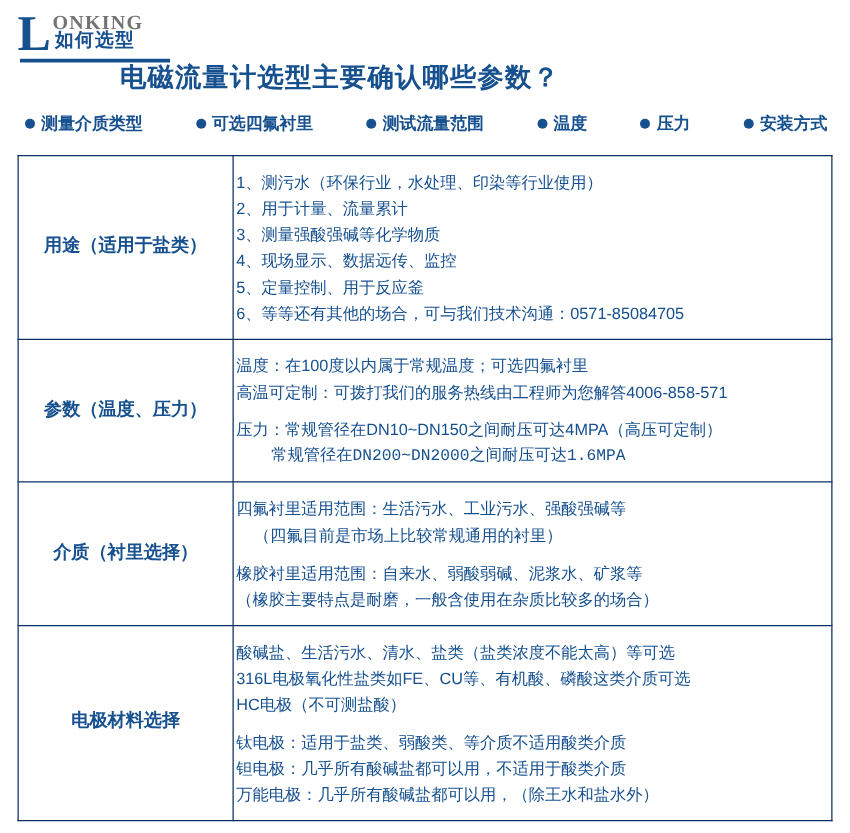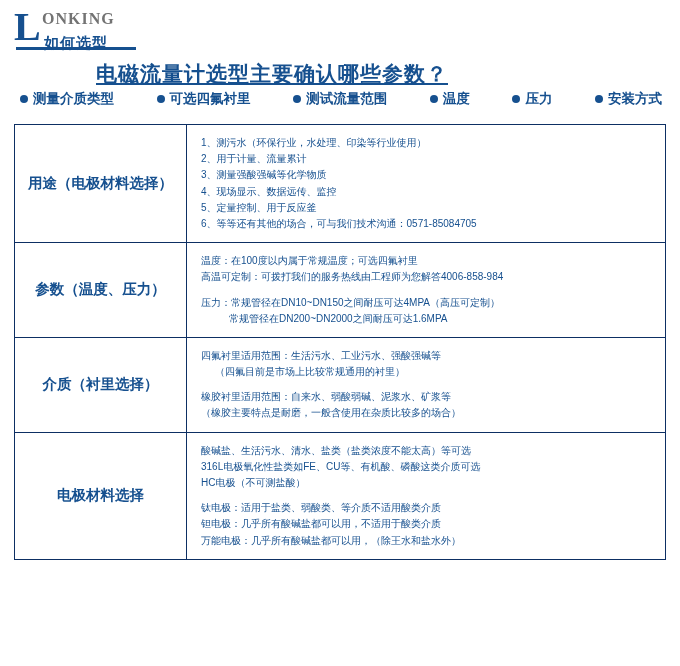--- a/index.html
+++ b/index.html
@@ -41,47 +41,46 @@
     top: 4px;
     font-family: "Liberation Serif", serif;
     font-size: 16px;
     letter-spacing: 1px;
     color: #737373;
     font-weight: bold;
   }
   .logo-cn {
     position: absolute;
     left: 32px;
-    top: 28px;
+    top: 17px;
     font-size: 15px;
     color: #16508f;
     font-weight: bold;
     letter-spacing: 1px;
   }
   .logo-underline {
     position: absolute;
     left: 4px;
     top: 41px;
     width: 120px;
     height: 3px;
     background: #16508f;
   }
 
   
   .title {
     position: absolute;
     left: 0;
-    top: 60px;
+    top: 48px;
     width: 544px;
     text-align: center;
     font-size: 21px;
     font-weight: bold;
     color: #16508f;
     letter-spacing: 1px;
-    text-decoration: underline;
   }
 
   
   .keywords {
     position: absolute;
     left: 14px;
     top: 90px;
     width: 654px;
     display: flex;
     justify-content: space-between;
@@ -121,33 +120,33 @@
   }
   .tbl td.label {
     width: 172px;
     text-align: center;
     font-size: 14.5px;
     font-weight: bold;
     color: #16508f;
     line-height: 1.5;
   }
   .tbl td.body {
-    font-size: 10px;
+    font-size: 13px;
     color: #16508f;
     line-height: 1.62;
-    padding-left: 14px;
+    padding-left: 2px;
   }
   .tbl td.body .ln {
     white-space: nowrap;
   }
   .tbl td.body .gap {
     height: 9px;
   }
   .ind1 { padding-left: 14px; }
-  .ind2 { padding-left: 28px; }
+  .ind2 { padding-left: 28px; font-family: Liberation Mono, monospace; }
 </style>
 </head>
 <body>
 
 <div class="logo">
   <span class="logo-l">L</span>
   <span class="logo-word">ONKING</span>
   <span class="logo-cn">如何选型</span>
   <span class="logo-underline"></span>
 </div>
@@ -177,35 +176,35 @@
     </div>
     <div class="kw">
       <span class="dot"></span>
       <span>安装方式</span>
     </div>
   </div>
 
 <table class="tbl">
   <tbody>
       <tr>
-        <td class="label">用途（电极材料选择）</td>
+        <td class="label">用途（适用于盐类）</td>
         <td class="body">
           <div class="ln">1、测污水（环保行业，水处理、印染等行业使用）</div>
           <div class="ln">2、用于计量、流量累计</div>
           <div class="ln">3、测量强酸强碱等化学物质</div>
           <div class="ln">4、现场显示、数据远传、监控</div>
           <div class="ln">5、定量控制、用于反应釜</div>
           <div class="ln">6、等等还有其他的场合，可与我们技术沟通：0571-85084705</div>
         </td>
       </tr>
       <tr>
         <td class="label">参数（温度、压力）</td>
         <td class="body">
           <div class="ln">温度：在100度以内属于常规温度；可选四氟衬里</div>
-          <div class="ln">高温可定制：可拨打我们的服务热线由工程师为您解答4006-858-984</div>
+          <div class="ln">高温可定制：可拨打我们的服务热线由工程师为您解答4006-858-571</div>
           <div class="gap"></div>
           <div class="ln">压力：常规管径在DN10~DN150之间耐压可达4MPA（高压可定制）</div>
           <div class="ln ind2">常规管径在DN200~DN2000之间耐压可达1.6MPA</div>
         </td>
       </tr>
       <tr>
         <td class="label">介质（衬里选择）</td>
         <td class="body">
           <div class="ln">四氟衬里适用范围：生活污水、工业污水、强酸强碱等</div>
           <div class="ln ind1">（四氟目前是市场上比较常规通用的衬里）</div>

